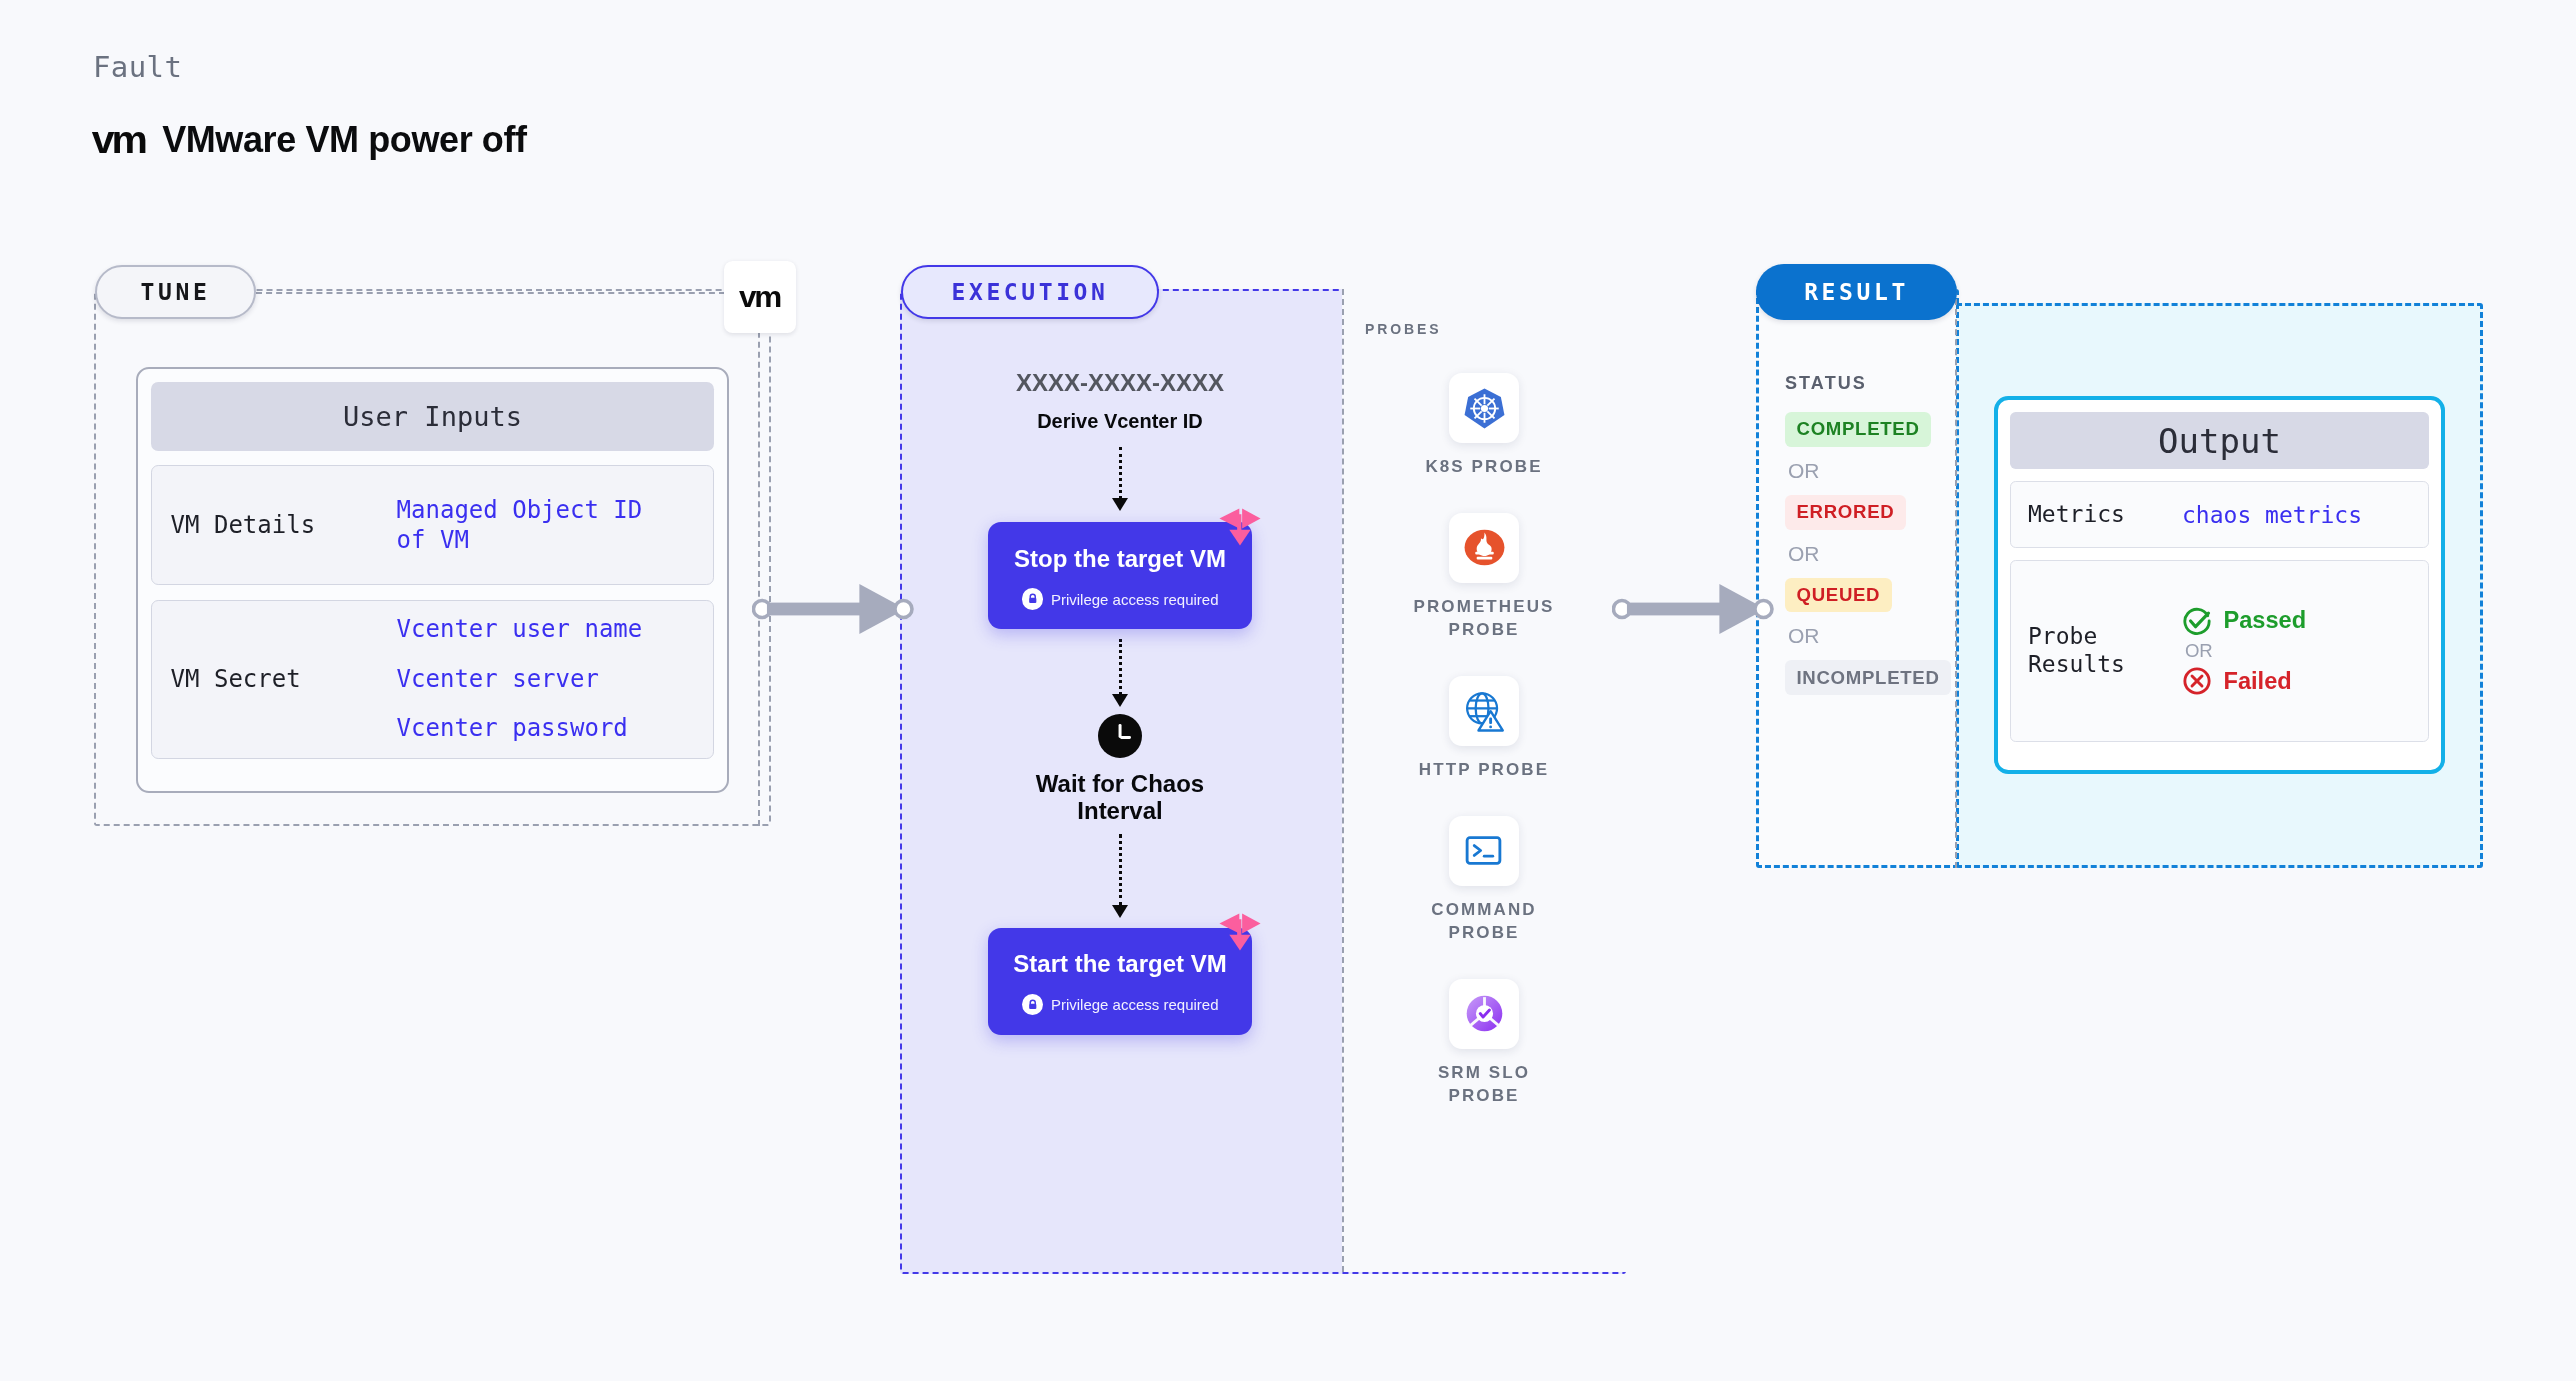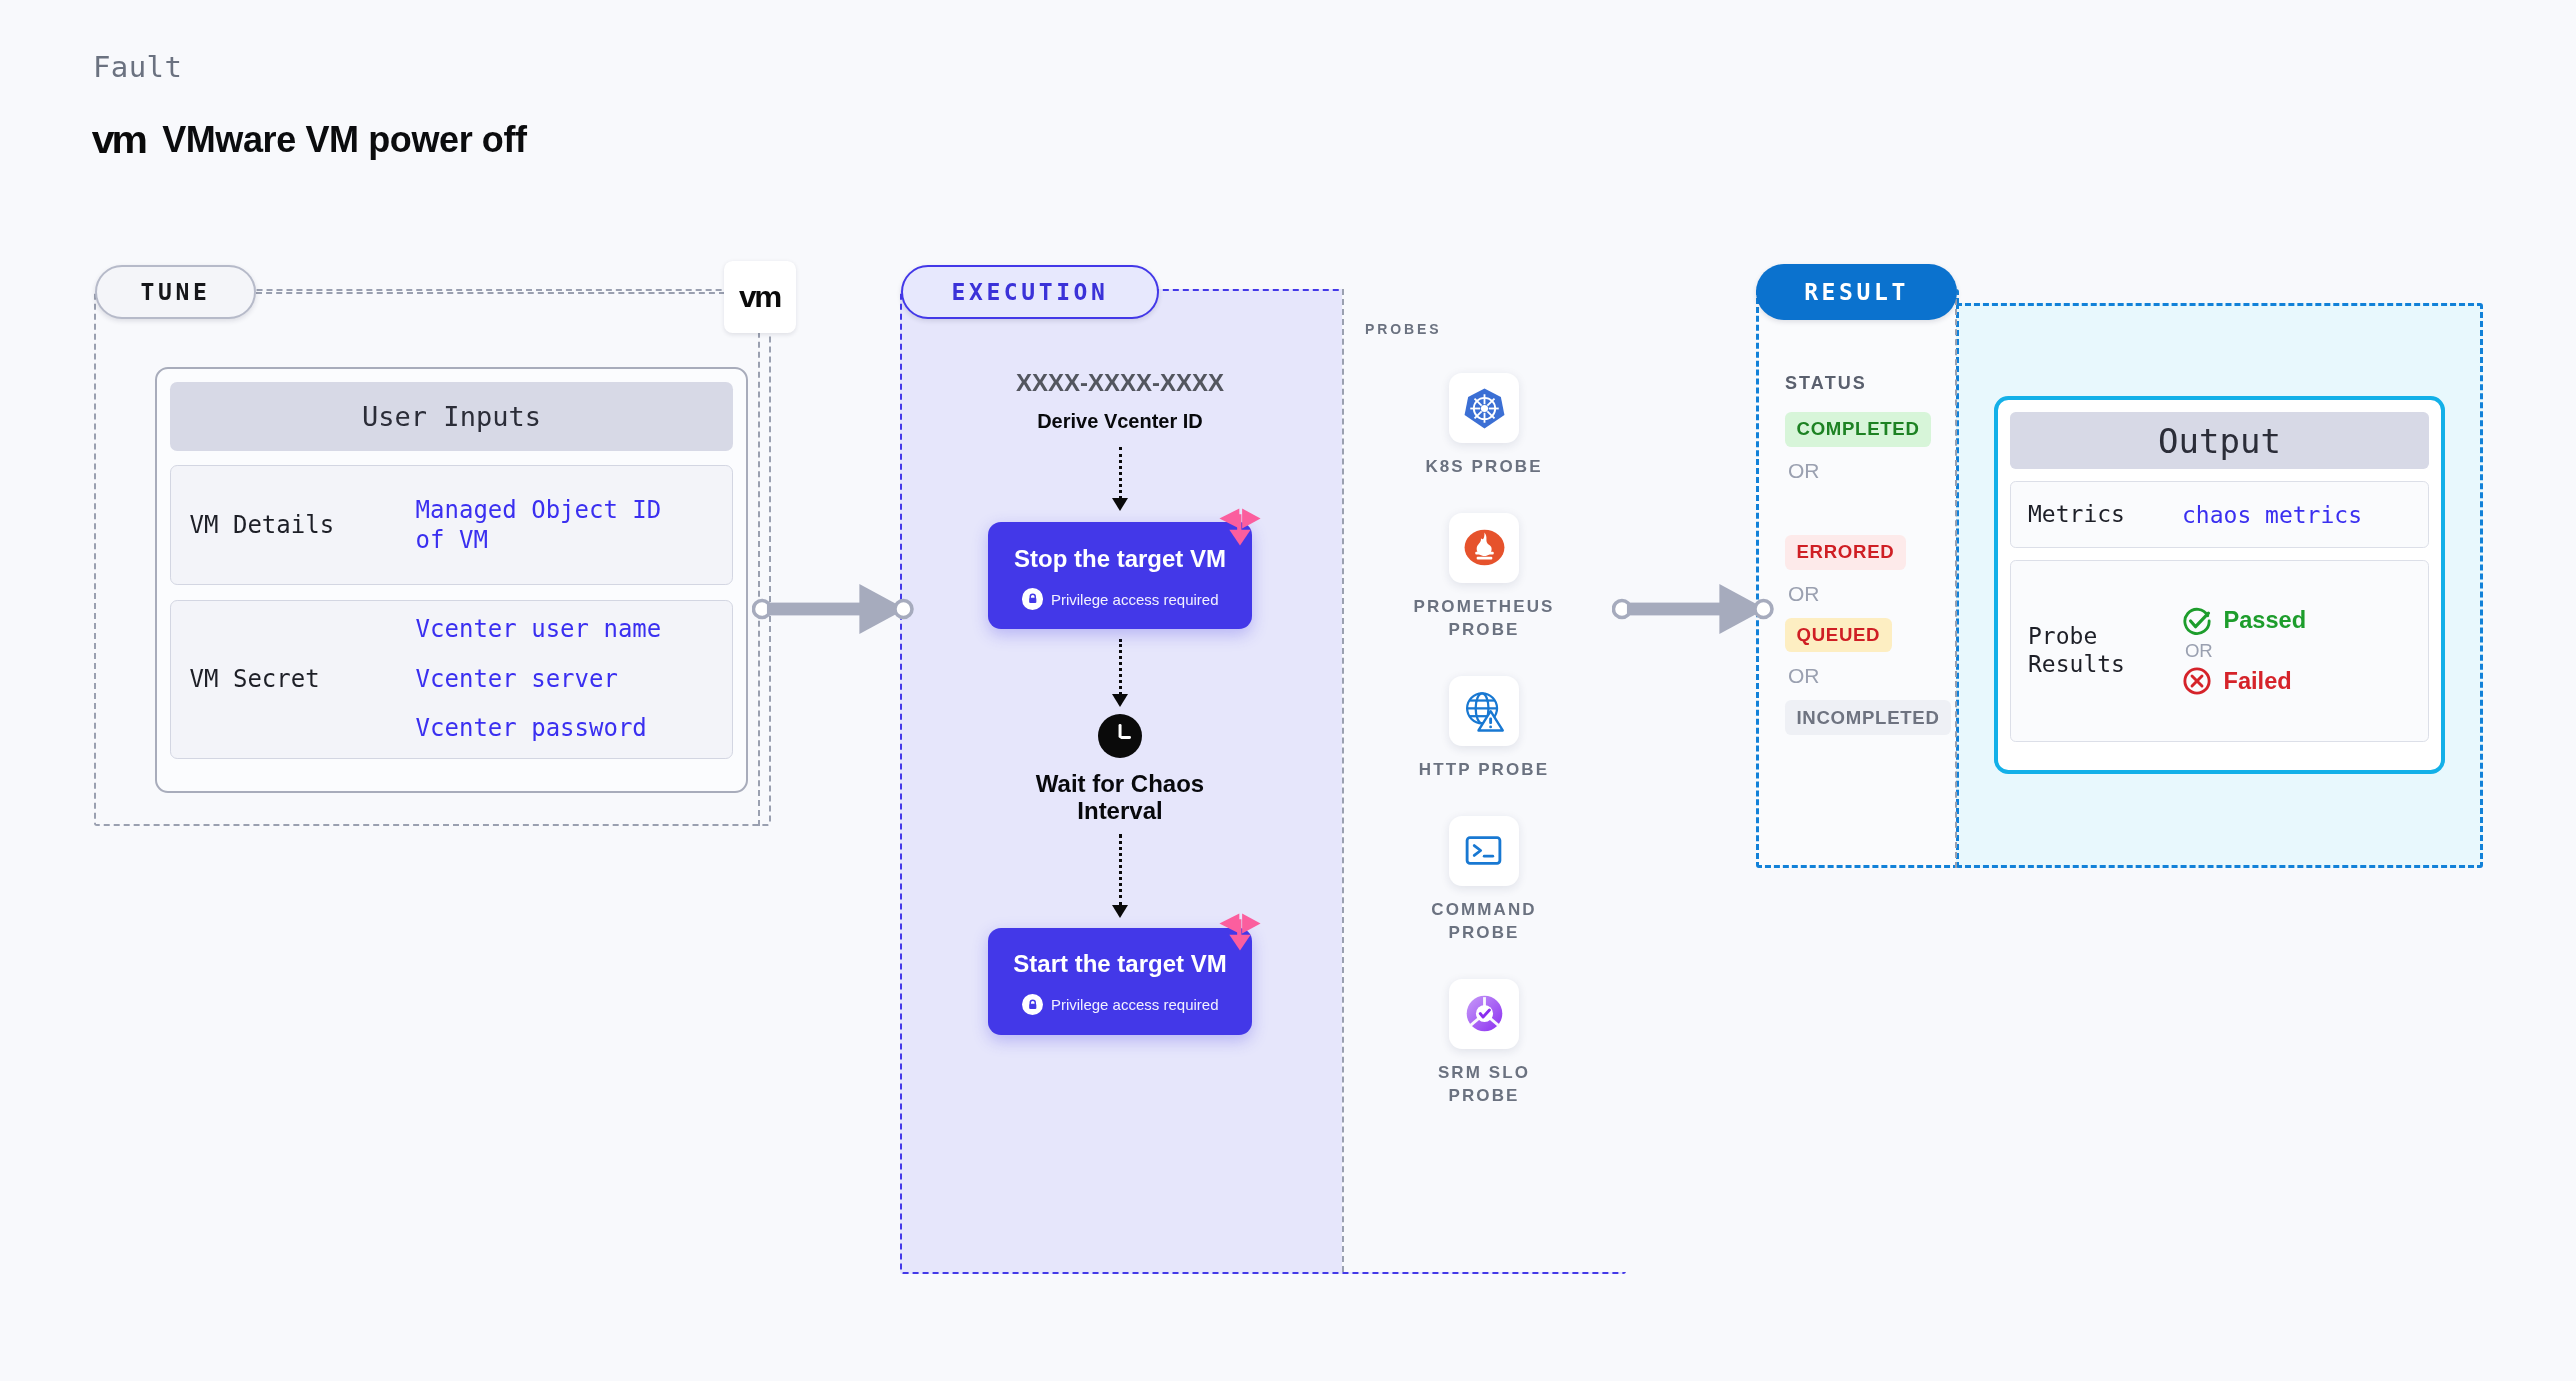--- a/index.html
+++ b/index.html
@@ -103,21 +103,20 @@
   }
   .tune-dash-right {
     position: absolute; left: 758px; top: 292px; width: 0; height: 534px;
     border-left: 2.9px dashed #9aa0b0; z-index: 1;
   }
 
   .card-outer {
     position: absolute; left: 136px; top: 367px; width: 593px; height: 426px;
     background: #fbfcfe; border: 2.9px solid #a8acbb; border-radius: 13px;
     padding: 13px;
-    margin-left: 19px;
   }
   .card-head {
     height: 69px; background: #d7d9e6; border-radius: 7.2px;
     display: flex; align-items: center; justify-content: center;
     font-family: "DejaVu Sans Mono", monospace;
     font-size: 27px; color: #2b2d38; font-weight: normal;
   }
   .card-row {
     margin-top: 14.3px; background: #f3f4f9; border: 1.4px solid #d3d6e2;
     border-radius: 7.2px; display: flex; align-items: center;
@@ -223,21 +222,21 @@
   }
   .status-list {
     position: absolute; left: 1785px; top: 412px; width: 165px;
     display: flex; flex-direction: column; align-items: flex-start;
   }
   .status-chip {
     border-radius: 6.4px; padding: 6.4px 11.5px;
     font-size: 18.6px; font-weight: bold; letter-spacing: 0.7px;
   }
   .chip-completed   { background: #d7f5d9; color: #1d8223; }
-  .chip-errored     { background: #fdeaea; color: #cf1f24; margin-top: 40px; }
+  .chip-errored     { background: #fdeaea; color: #cf1f24; }
   .chip-queued      { background: #fdeec2; color: #cf1f24; }
   .chip-incompleted { background: #eef0f5; color: #6e7380; }
   .status-or {
     margin: 12px 2.9px; font-size: 21px; color: #9aa0b0;
   }
 
   
   .out-card {
     position: absolute; left: 1994px; top: 396px; width: 451px; height: 378px;
     background: #ffffff; border: 4.3px solid #13b0e8; border-radius: 14.3px;

